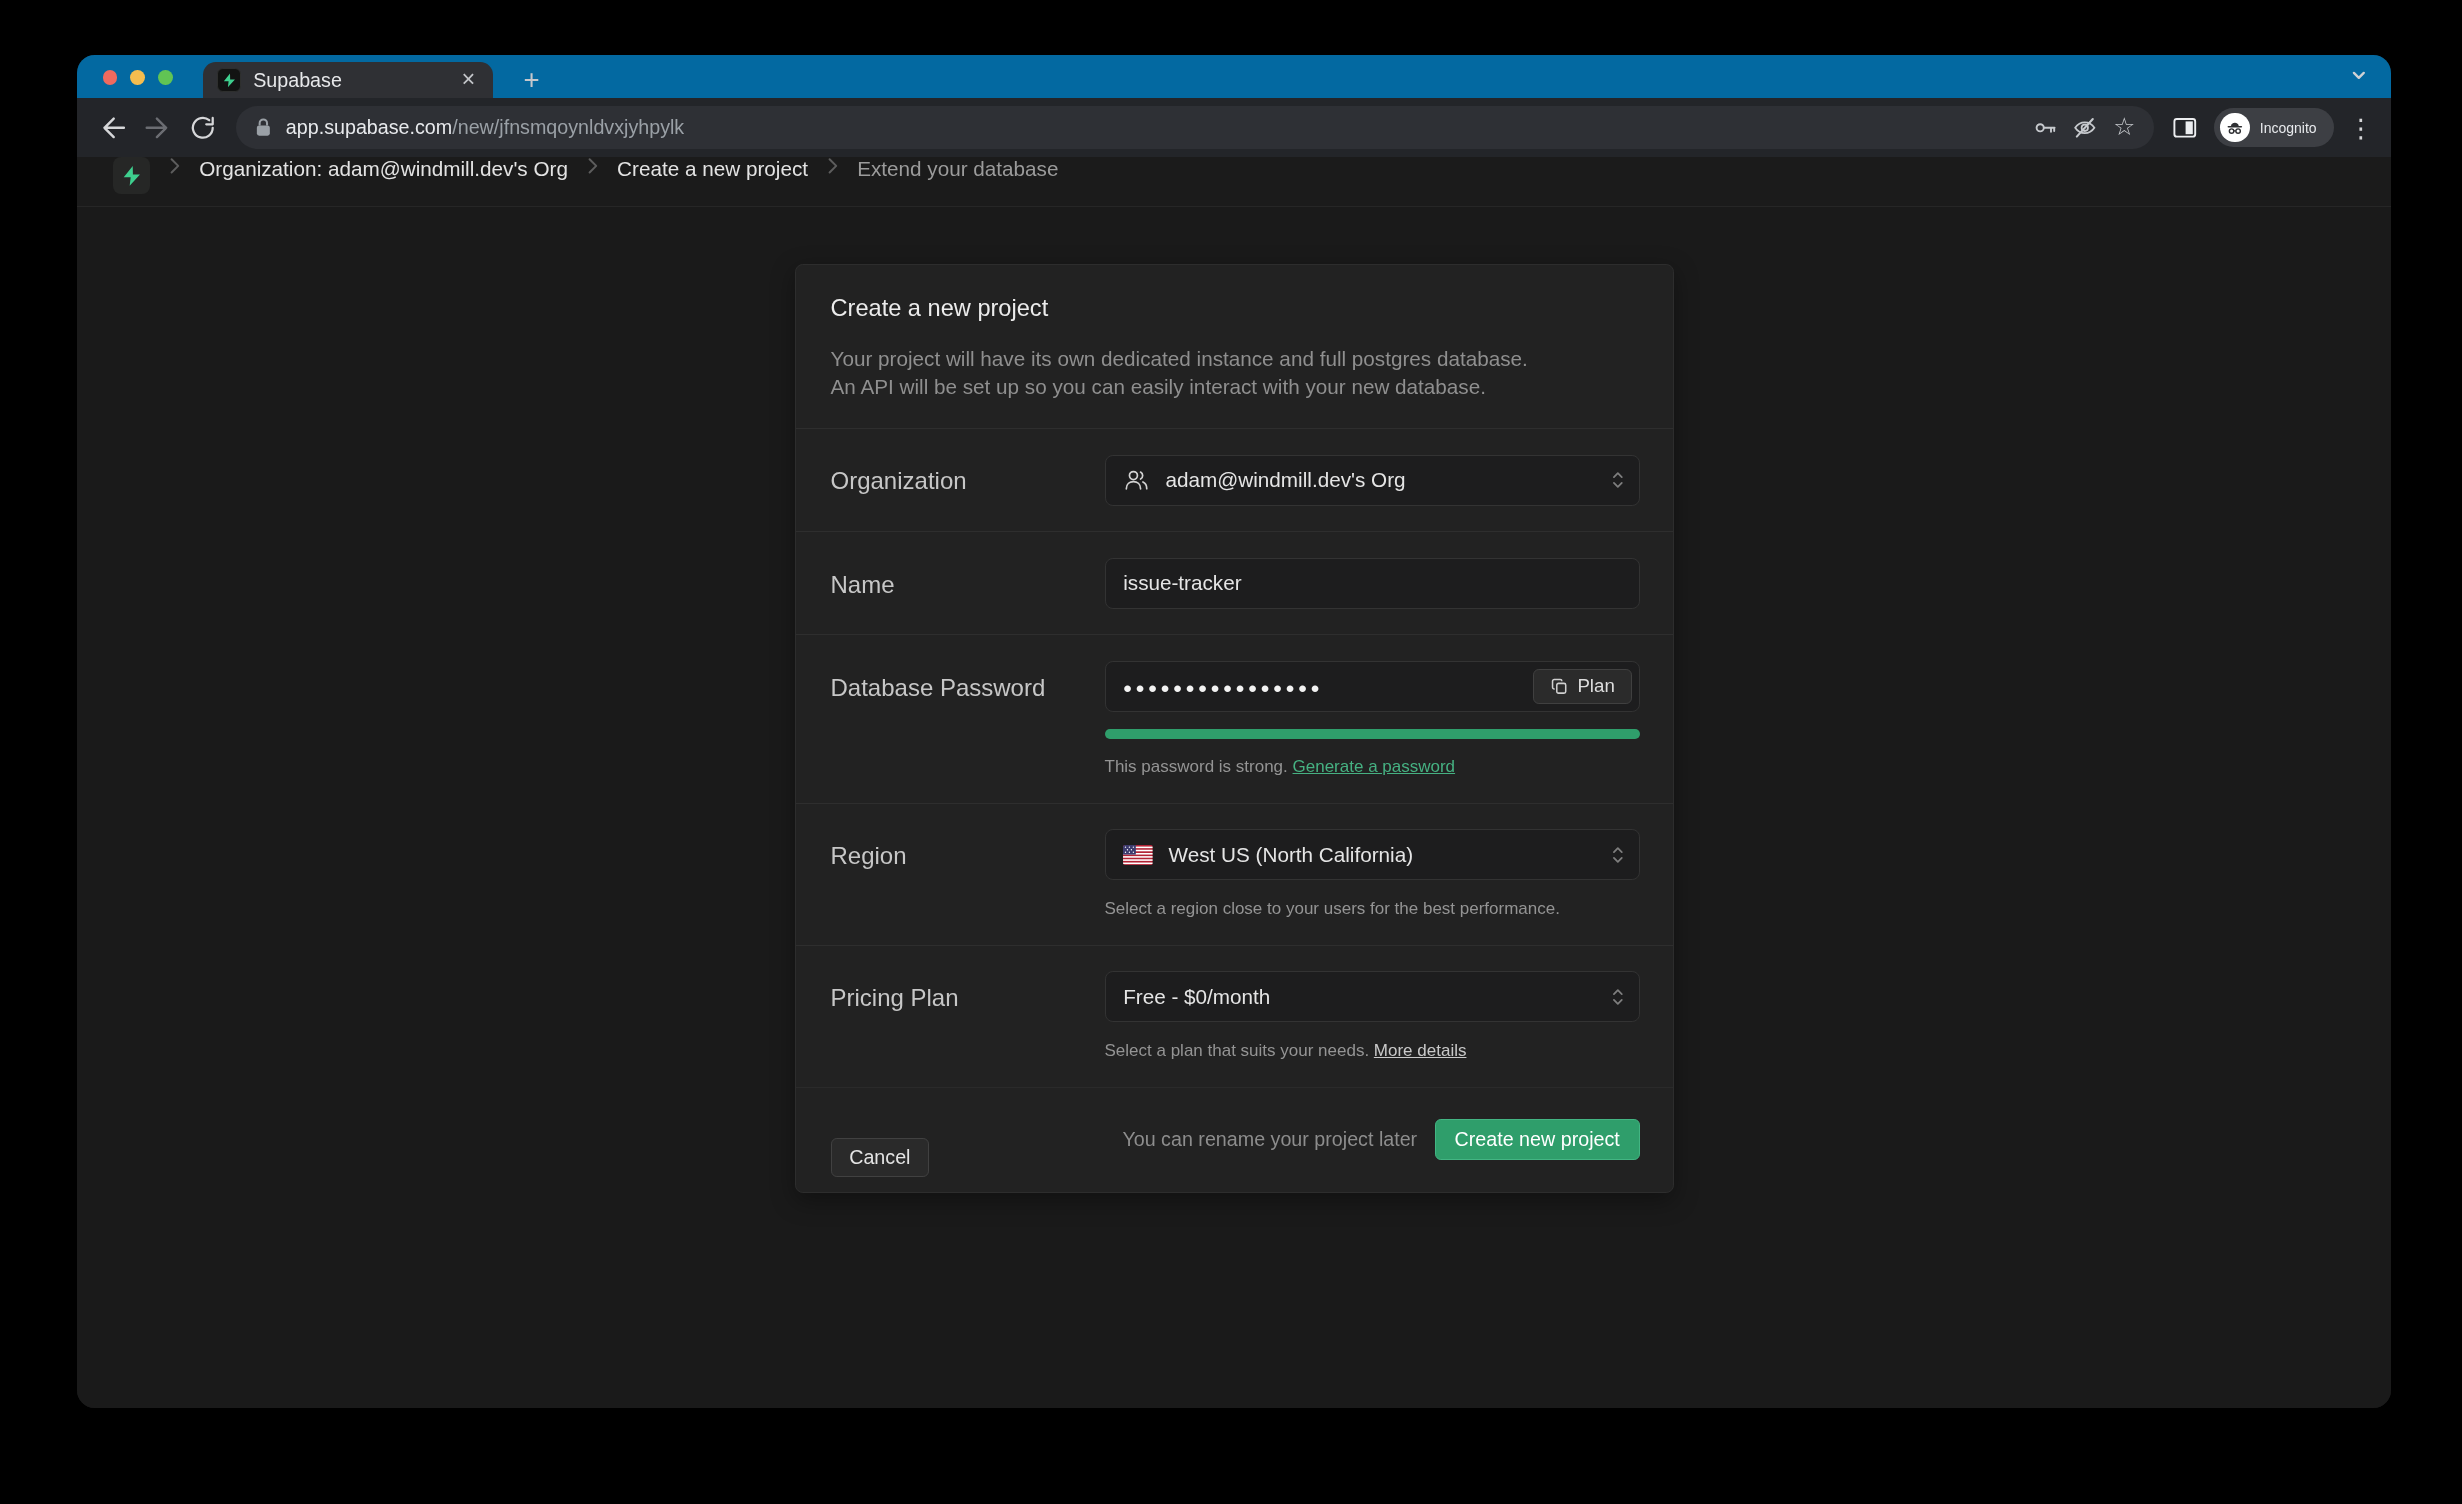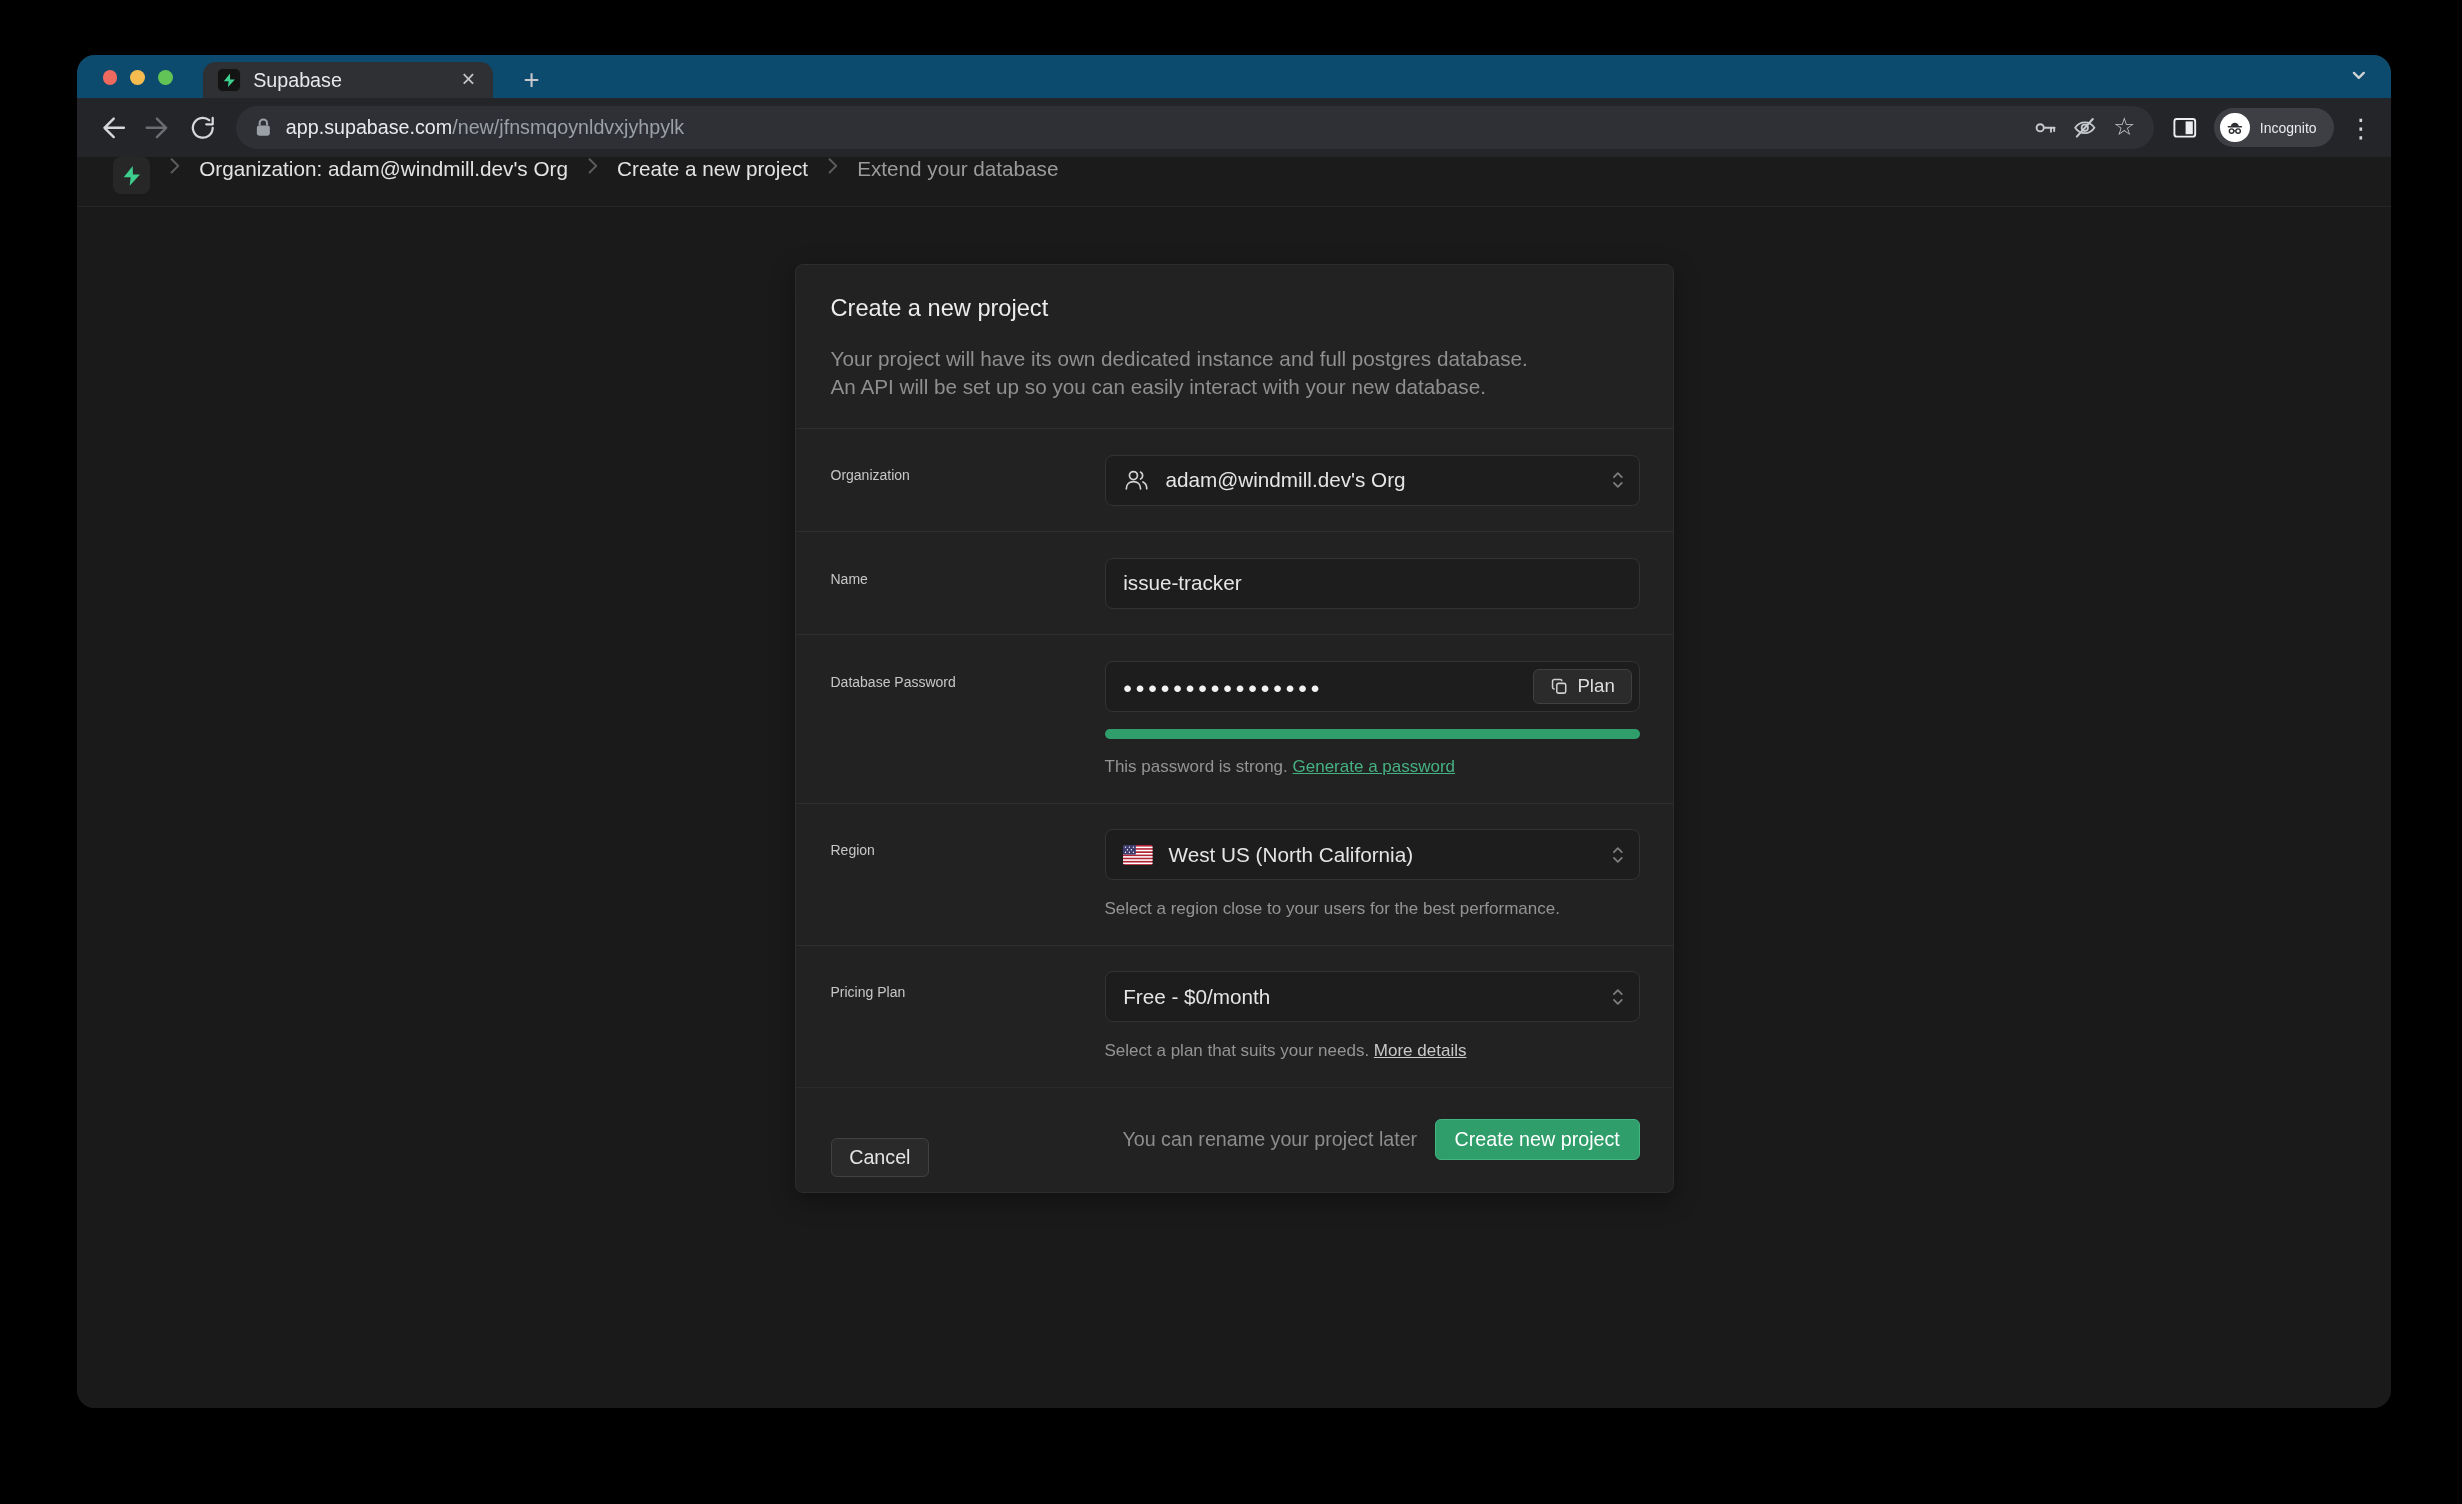--- a/index.html
+++ b/index.html
@@ -3,21 +3,21 @@
 <meta charset="utf-8">
 <style>
   * { margin:0; padding:0; box-sizing:border-box; }
   html,body { width:2463px; height:1504px; background:#000; font-family:"Liberation Sans", sans-serif; overflow:hidden; }
 
   .window { position:absolute; left:77px; top:55px; width:2314px; height:1353px;
             border-radius:17.7px; overflow:hidden; background:#1a1a1a;
             display:flex; flex-direction:column; box-shadow:0 19.7px 59px rgba(0,0,0,.6); }
 
   
-  .tabstrip { height:43px; background:#0c4a6e; position:relative; flex:none; }
+  .tabstrip { height:43px; background:#0369a1; position:relative; flex:none; }
   .traffic { position:absolute; left:25.6px; top:14.8px; display:flex; gap:12.8px; }
   .traffic span { width:14.8px; height:14.8px; border-radius:50%; display:block; }
   .t-close{ background:#ee6a5f; } .t-min{ background:#f5bd4f; } .t-zoom{ background:#61c454; }
   .tab { position:absolute; left:126px; bottom:0; width:290px; height:36px;
          background:#2f3034; border-radius:12.8px 12.8px 0 0; display:flex; align-items:center;
          padding:0 13.8px; gap:11.8px; }
   .favicon { width:24.6px; height:24.6px; border-radius:5.9px; background:#121312; border:1px solid #2e2f2e;
              display:flex; align-items:center; justify-content:center; flex:none; }
   .tab-title { color:#e7e8ea; font-size:19.7px; flex:1; white-space:nowrap; overflow:hidden; }
   .tab-close { color:#c3c5c9; font-size:23.6px; line-height:1; cursor:default; padding:0 3.9px; }
@@ -55,21 +55,21 @@
   
   .content { flex:1; background:#1a1a1a; overflow:hidden; }
 
   .card { width:879px; margin:57px auto 0; background:#222222; border:1px solid #2d2d2d;
           border-radius:7.9px; box-shadow:0 7.9px 23.6px rgba(0,0,0,.35); }
   .card-header { padding:29.6px 35px 27.6px; }
   .card-title { font-size:23.6px; color:#ececec; font-weight:500; margin-bottom:23.6px; }
   .card-desc { font-size:20.7px; color:#8f8f8f; line-height:27.6px; }
   .sect { border-top:1px solid rgba(255,255,255,.055); }
   .row { display:flex; padding:25.6px 33px 25.6px 35px; }
-  .row-label { width:274px; flex:none; padding-top:12.8px; font-size:14px; color:#c7c7c7; }
+  .row-label { width:274px; flex:none; padding-top:12.8px; font-size:24px; color:#c7c7c7; }
   .row-ctrl { flex:1; min-width:0; }
 
   .select, .textbox { position:relative; height:51px; background:#1d1d1e; border:1px solid #333333;
             border-radius:7.9px; display:flex; align-items:center; padding:0 17.7px; }
   .select-value, .textbox input { font-size:20.7px; color:#e5e5e5; }
   .textbox input { background:transparent; border:none; outline:none; width:100%;
                    font-family:"Liberation Sans", sans-serif; }
   .sel-chevrons { position:absolute; right:11.8px; top:50%; transform:translateY(-50%); color:#7e7e7e; display:flex; }
   .org-icon { color:#d2d2d2; margin-right:15.8px; display:flex; flex:none; }
   .flag { margin-right:15.8px; flex:none; border-radius:2px; overflow:hidden; display:flex; }

